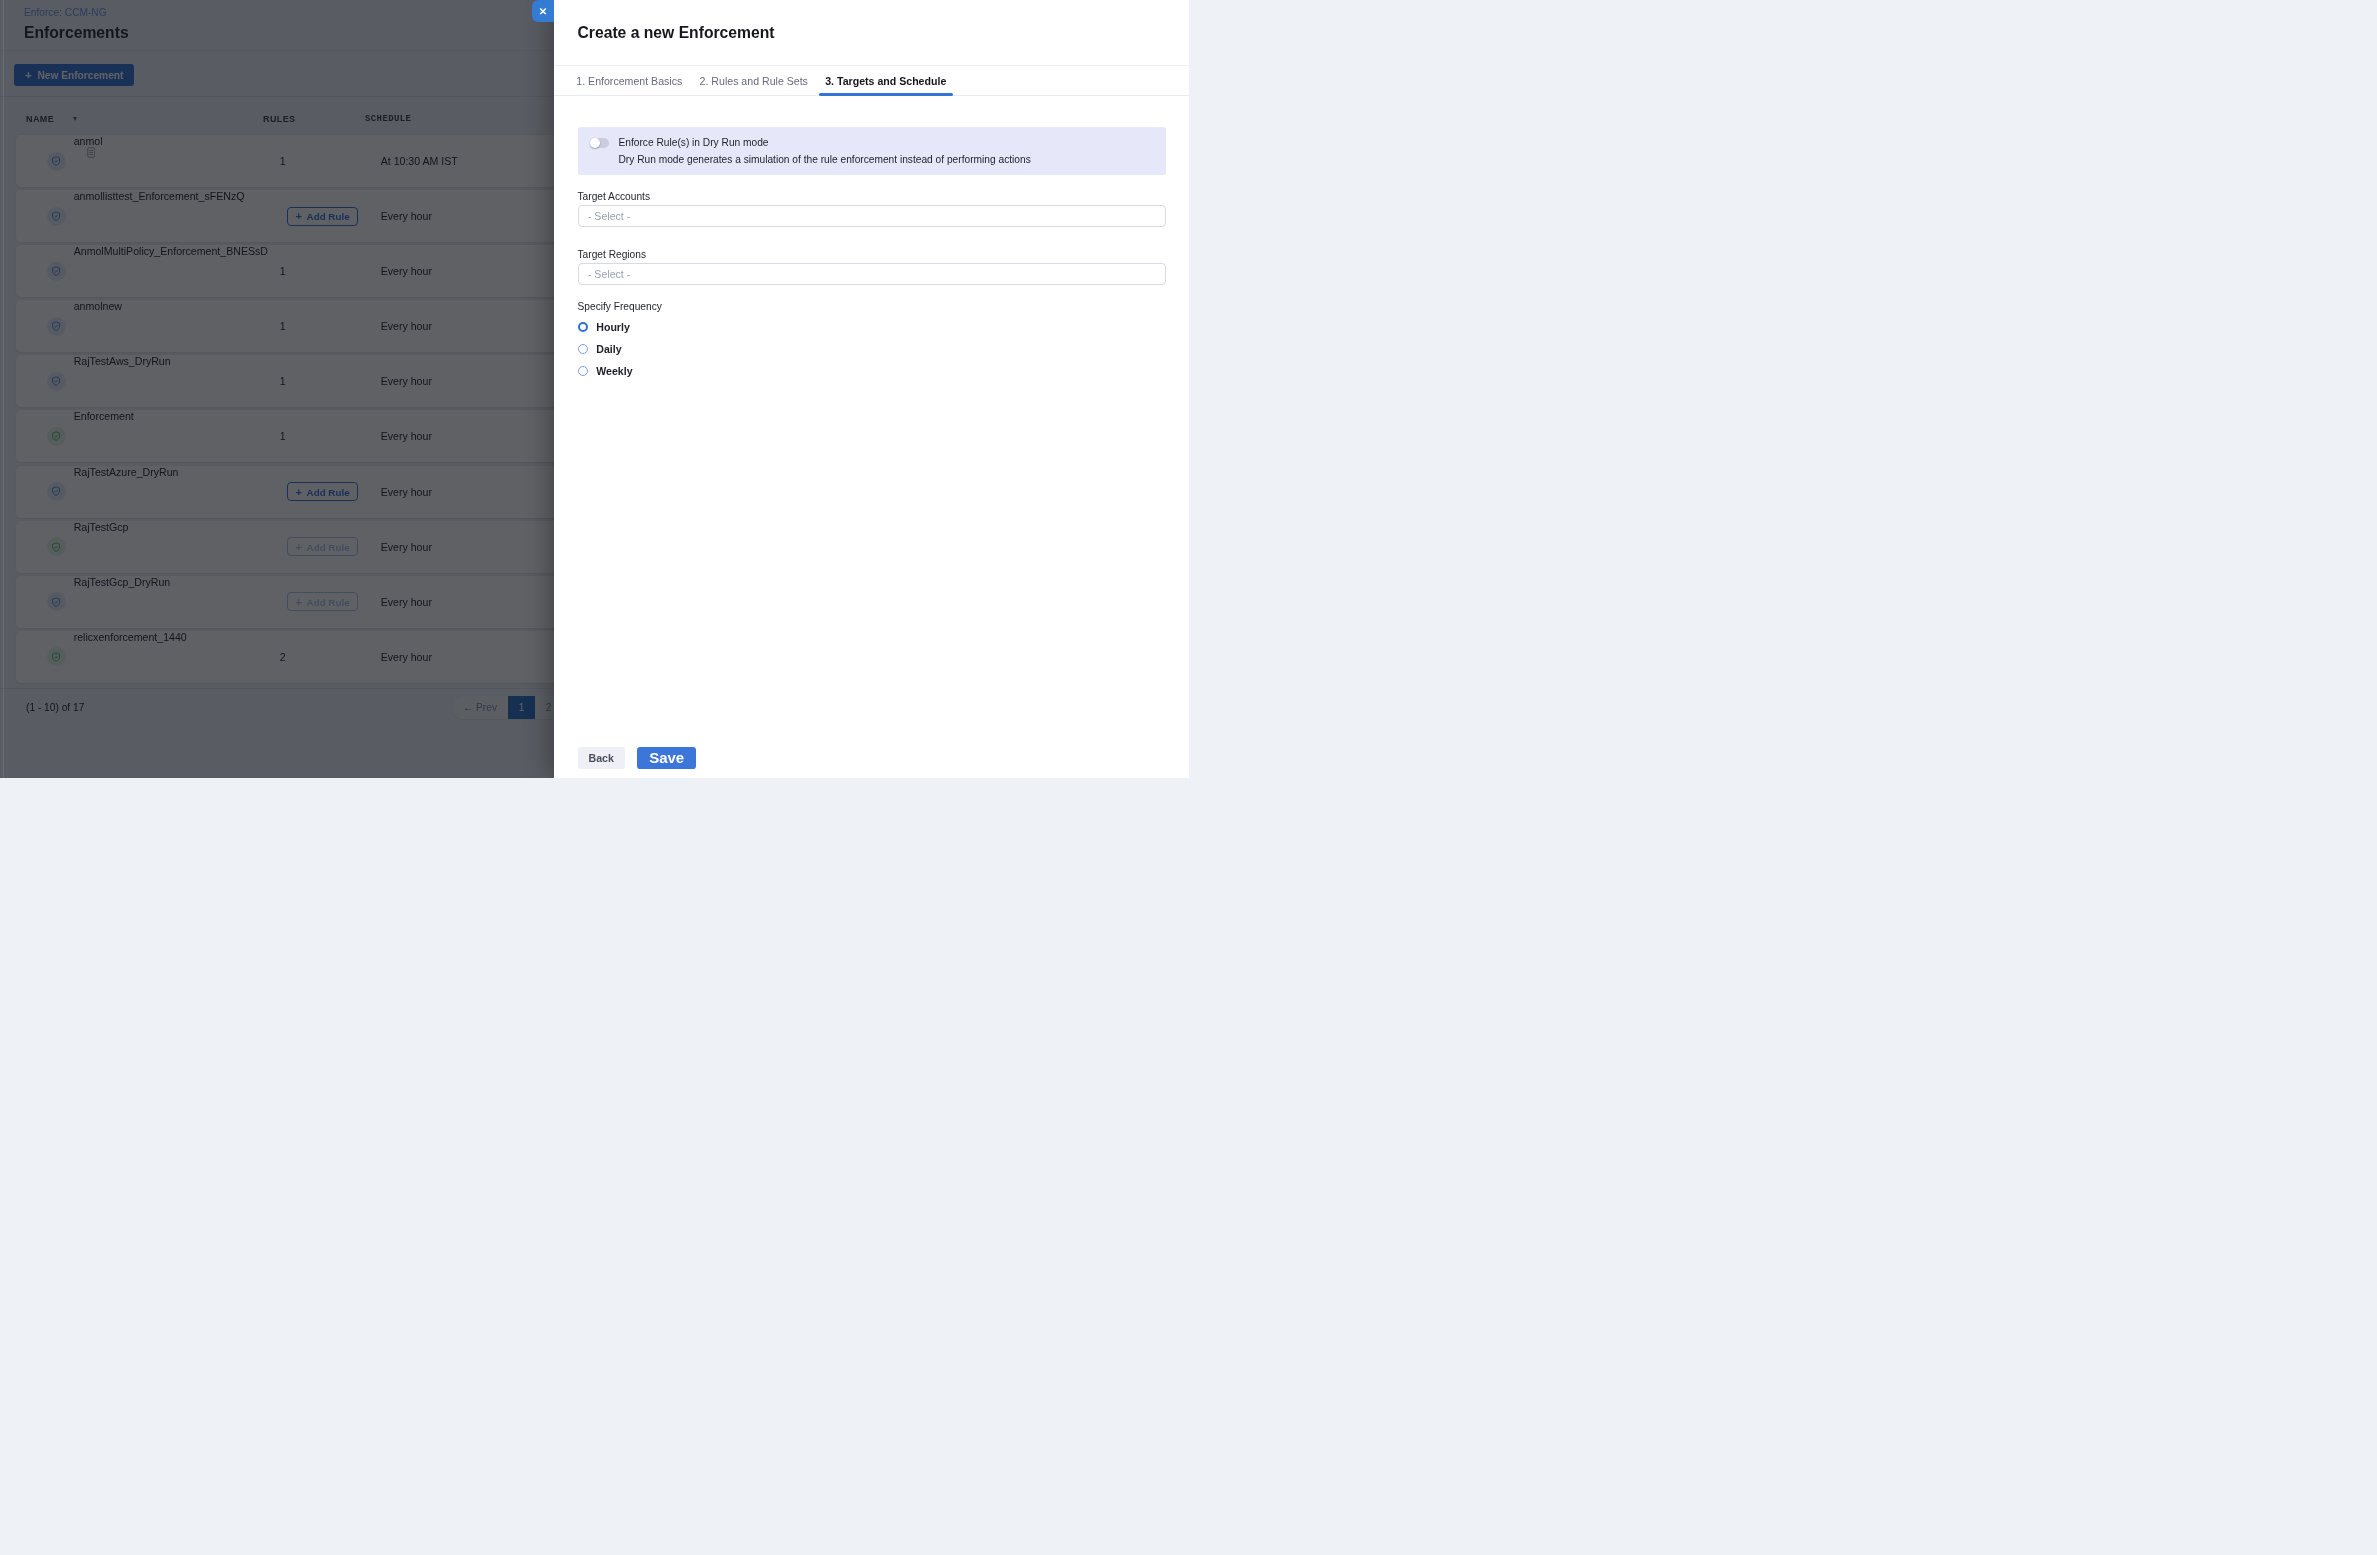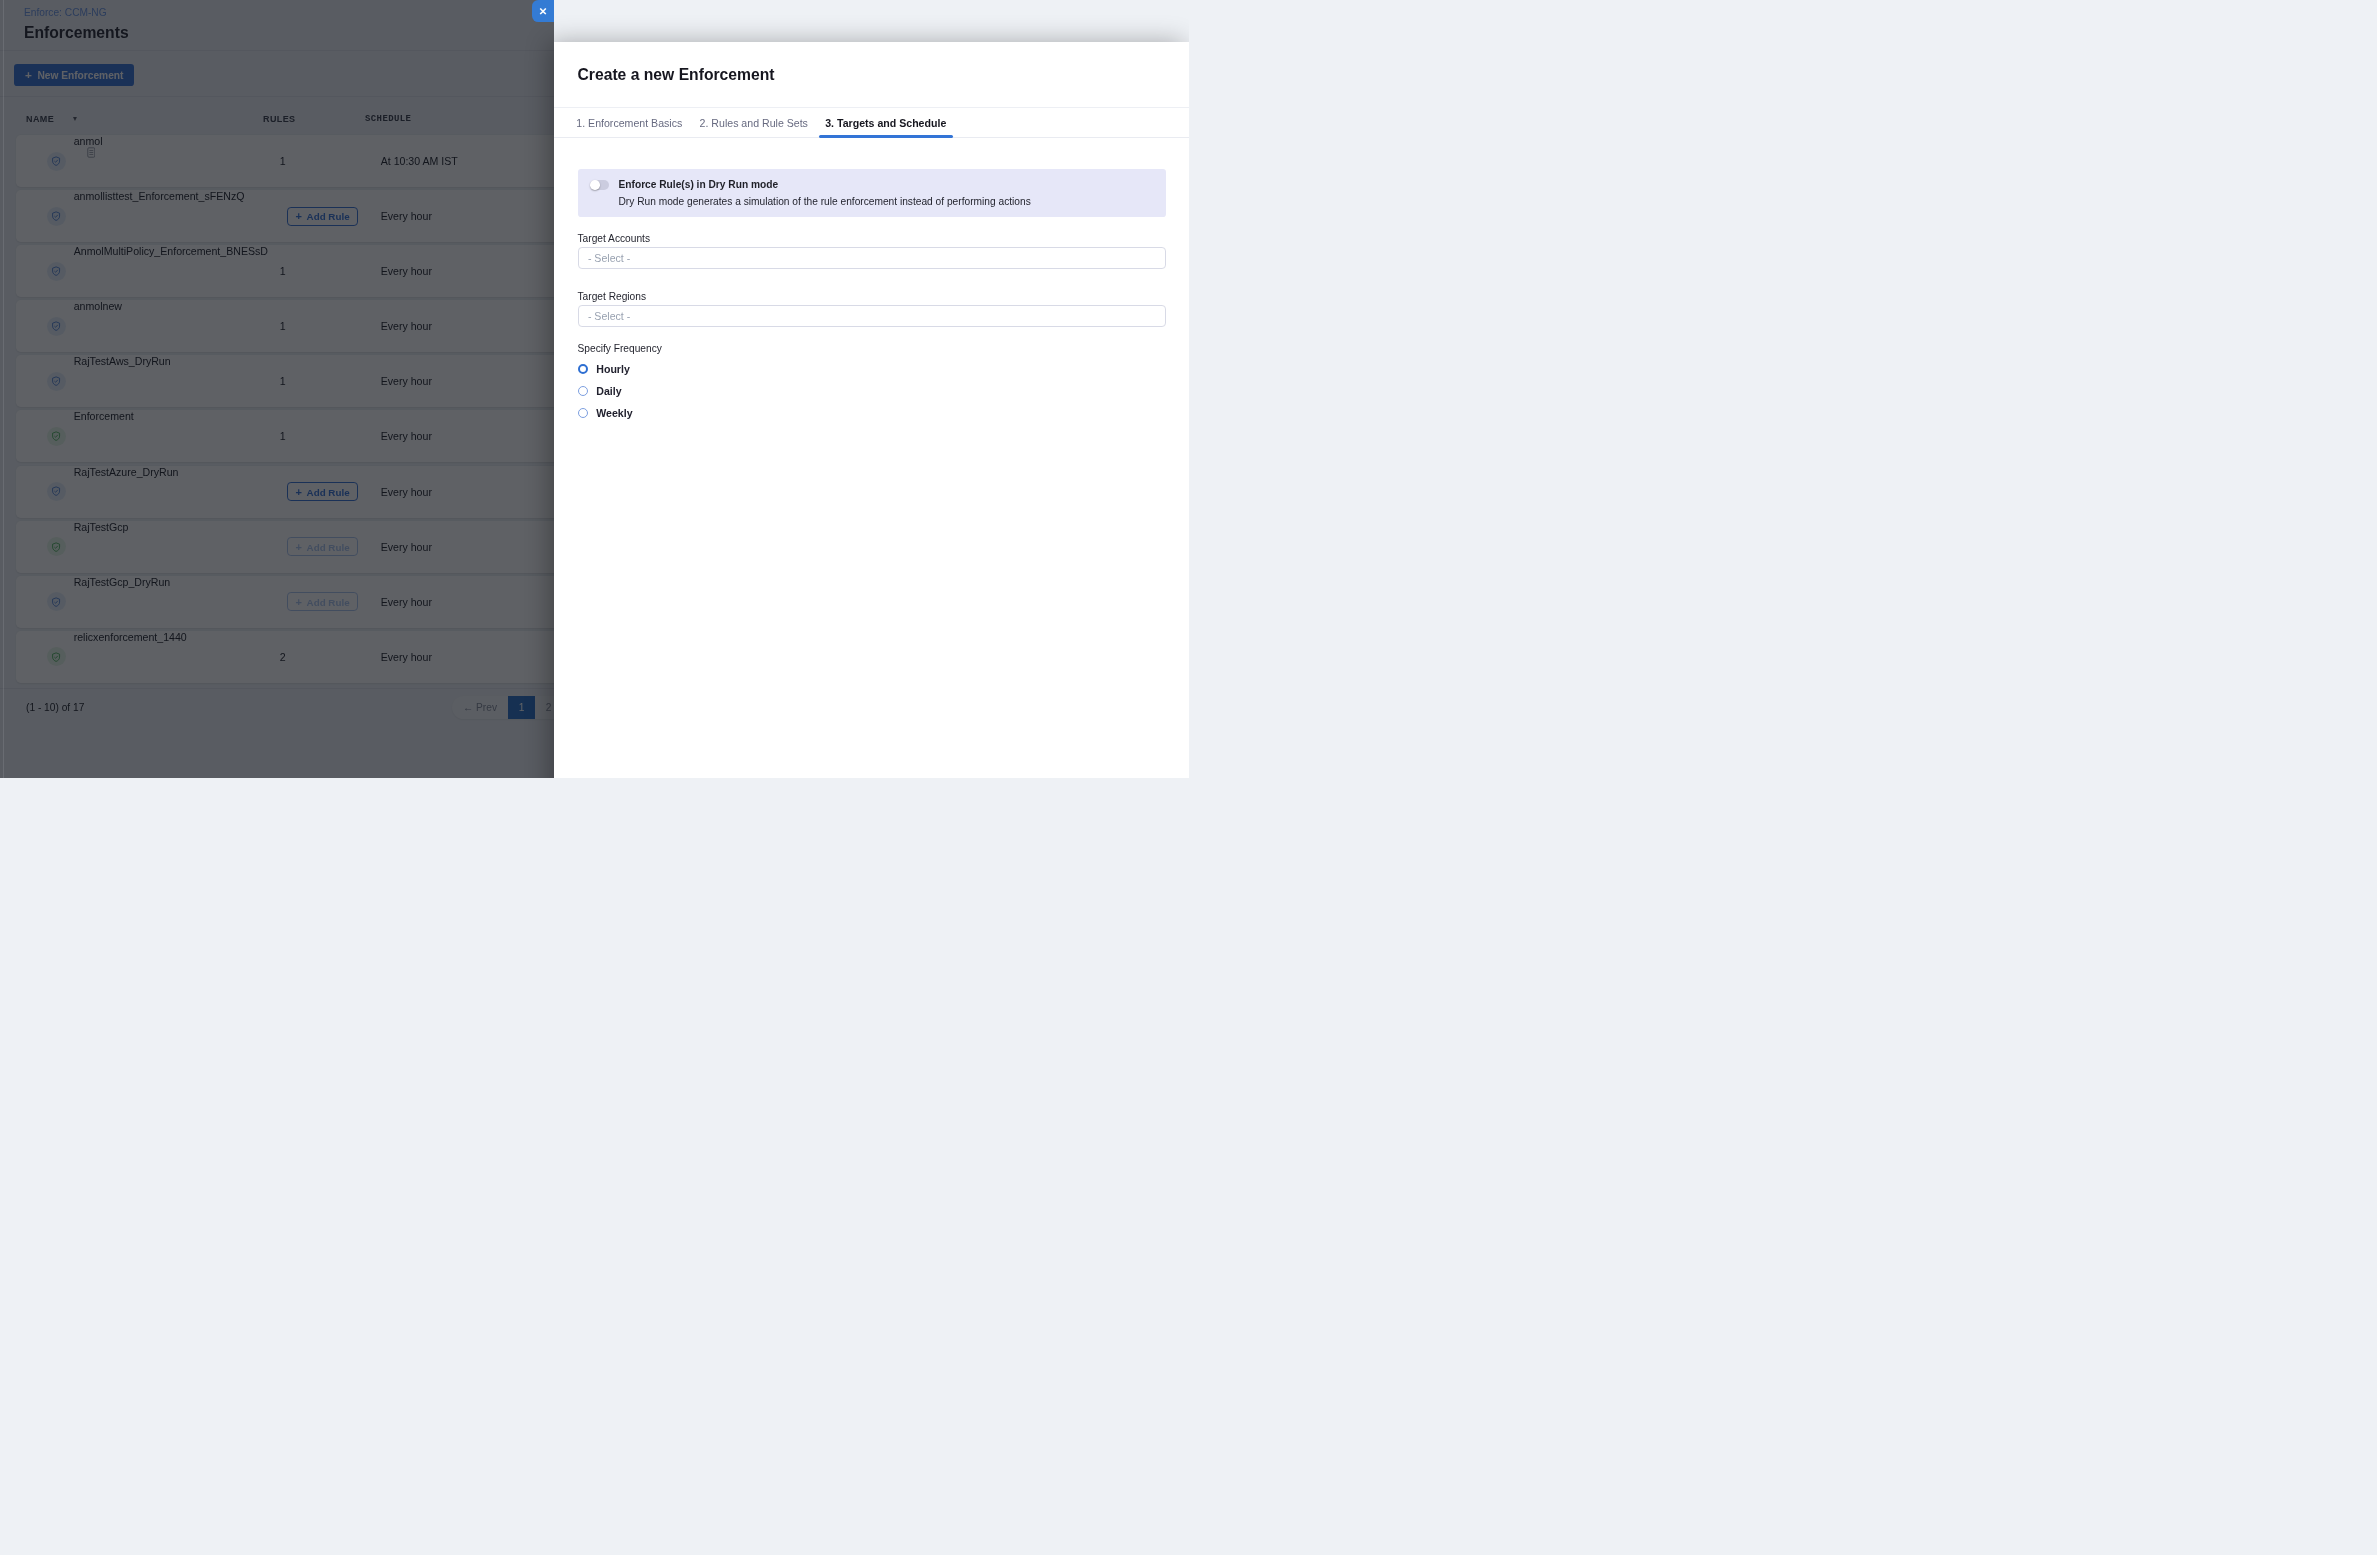--- a/index.html
+++ b/index.html
@@ -51,36 +51,36 @@
   .pg-prev { display:flex; align-items:center; padding:0 11px; font-size:10.2px; color:#868d9c; cursor:pointer; white-space:nowrap; }
   .pg-page { width:27px; display:flex; align-items:center; justify-content:center; font-size:10.2px; color:#868d9c; cursor:pointer; }
   .pg-page.active { background:#2e74c9; color:#ffffff; }
 
   
   .overlay { position:absolute; left:0; top:0; width:554px; height:778px; background:rgba(9,13,19,0.65); z-index:40; }
   .edge-line { position:absolute; left:3.1px; top:0; width:0.8px; height:778px; background:rgba(255,255,255,.10); z-index:45; }
 
   
   .panel { position:absolute; left:554px; top:0; width:635px; height:778px; background:#ffffff; z-index:50;
-           box-shadow:-4.7px 0 23.5px rgba(0,0,0,.30);margin-top:42px; }
+           box-shadow:-4.7px 0 23.5px rgba(0,0,0,.30); }
   .btn-close { position:absolute; left:532px; top:0; width:22px; height:22px; z-index:60;
                background:#347bd4; color:#fff; border:none; border-radius:6.3px 0 0 6.3px;
                font-size:10.2px; font-weight:700; display:flex; align-items:center; justify-content:center; cursor:pointer; }
   .panel-title { position:absolute; left:23.5px; top:23.5px; font-size:15.7px; font-weight:700; color:#16161f; }
   .tabbar { position:absolute; top:65px; left:0; right:0; height:31px; border-bottom:0.8px solid #e9ebf1;
             border-top:0.8px solid #edeff4; padding-left:16px; display:flex; gap:4.7px; }
   .tab { position:relative; padding:0 6.3px; line-height:31px; font-size:10.6px; color:#676a80; cursor:pointer; white-space:nowrap; }
   .tab.active { font-weight:700; color:#16161f; }
   .tab.active::after { content:""; position:absolute; left:0; right:0; bottom:-0.8px; height:2.4px; background:#3374d6; border-radius:1.6px; }
 
   .banner { position:absolute; left:23.5px; right:23px; top:127px; height:48px; background:#e6e7f8; border-radius:3.1px; }
   .toggle { position:absolute; left:12.5px; top:11px; width:19px; height:10.2px; border-radius:5.5px; background:#cbccdf; cursor:pointer; }
   .toggle .knob { position:absolute; left:0.4px; top:0.4px; width:9.4px; height:9.4px; border-radius:50%; background:#fff;
                   box-shadow:0 0.8px 1.6px rgba(0,0,0,.35); }
-  .banner-title { position:absolute; left:41px; top:10.2px; font-size:10.2px; font-weight:700; color:#1f2028; }
+  .banner-title { position:absolute; left:41px; top:10.2px; font-size:10.2px; font-weight:400; color:#1f2028; }
   .banner-desc  { position:absolute; left:41px; top:27px; font-size:10.2px; color:#24252f; }
 
   .field-label { position:absolute; left:23.5px; font-size:10.2px; color:#24252f; }
   .select-box { position:absolute; left:23.5px; right:23px; height:22px; border:0.8px solid #d8dae6; border-radius:3.9px;
                 background:#fff; display:flex; align-items:center; padding-left:9.4px; cursor:pointer; }
   .select-box .placeholder { font-size:10.6px; color:#98a1b0; }
 
   .radio-row { position:absolute; left:23.5px; height:20.4px; display:flex; align-items:center; gap:8.6px; cursor:pointer; }
   .radio { width:10.2px; height:10.2px; border-radius:50%; background:#fff; flex:none; }
   .radio.on  { border:2.7px solid #2e6fd2; }

